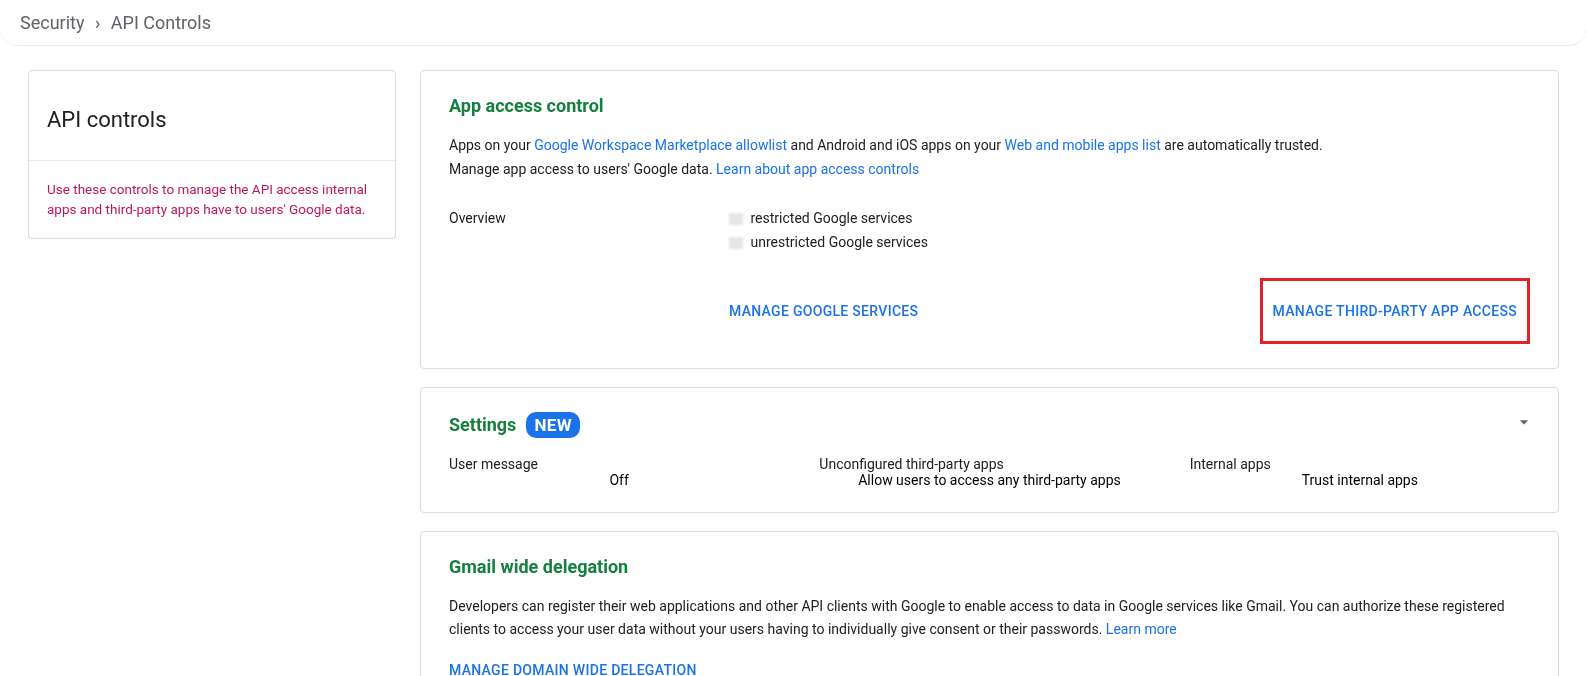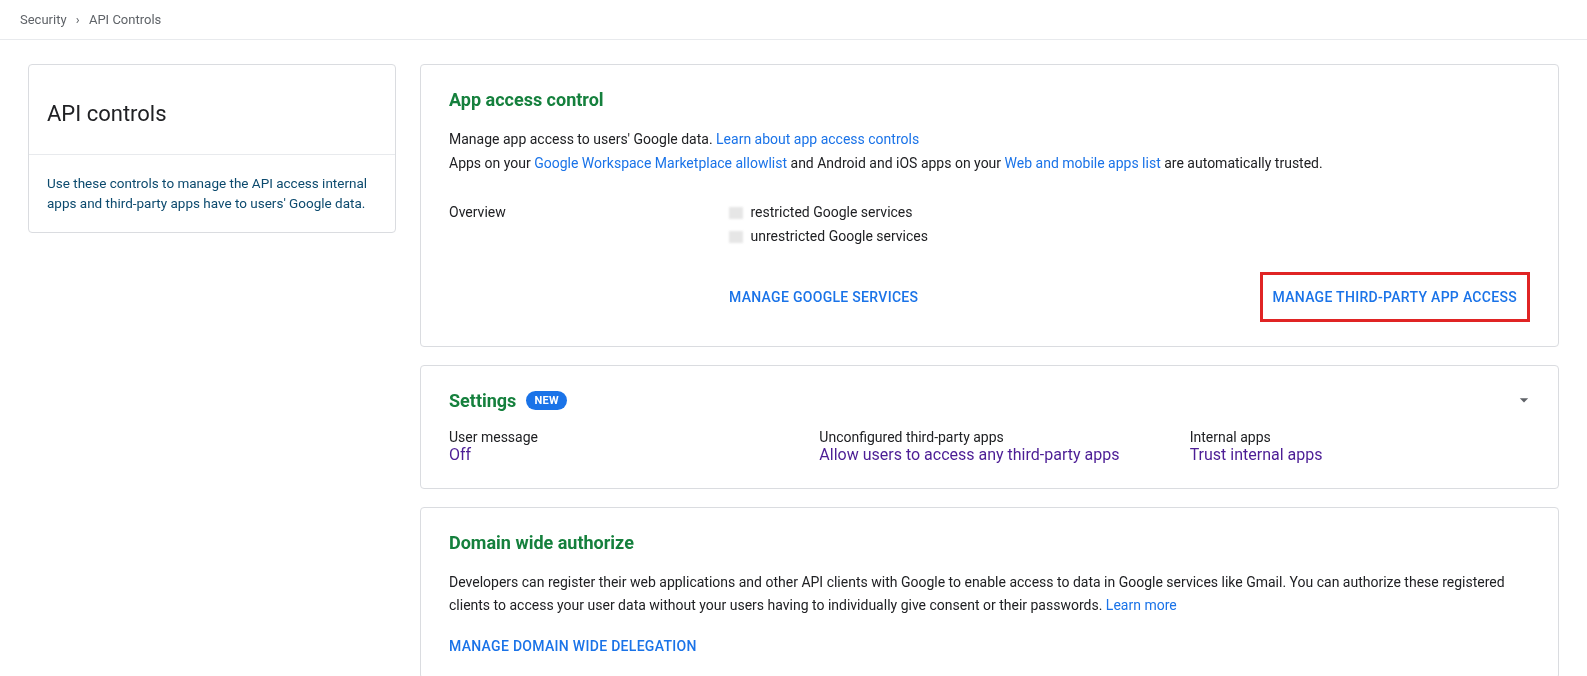--- a/index.html
+++ b/index.html
@@ -5,22 +5,23 @@
   * { box-sizing: border-box; margin: 0; padding: 0; }
   body {
     font-family: Roboto, Arial, sans-serif;
     background: #fff;
     color: #202124;
     font-size: 14px;
   }
   .breadcrumb {
     padding: 12px 20px;
     color: #5f6368;
-    font-size: 13px;
+    font-size: 18px;
     border-bottom: 1px solid #e8eaed;
+    border-radius: 18px;
   }
   .breadcrumb a { color: #5f6368; text-decoration: none; cursor: pointer; }
   .breadcrumb .sep { margin: 0 6px; color: #5f6368; }
   .content {
     display: flex;
     gap: 24px;
     padding: 24px 28px;
     align-items: flex-start;
   }
   .side-card {
@@ -31,21 +32,21 @@
   }
   .side-card .title {
     font-size: 22px;
     font-weight: 400;
     color: #202124;
     padding: 36px 18px 28px;
     border-bottom: 1px solid #e8eaed;
   }
   .side-card .desc {
     font-size: 13.5px;
-    color: #0c4a6e;
+    color: #be185d;
     padding: 18px;
     line-height: 1.5;
   }
   .main-col { flex: 1; display: flex; flex-direction: column; gap: 18px; }
   .panel {
     border: 1px solid #dadce0;
     border-radius: 4px;
     padding: 24px 28px;
     position: relative;
   }
@@ -78,74 +79,74 @@
     color: #1a73e8;
     font-weight: 500;
     font-size: 14px;
     letter-spacing: 0.3px;
     cursor: pointer;
     text-transform: uppercase;
   }
   .highlight-box {
     margin-left: auto;
     border: 3px solid #e02424;
-    padding: 14px 10px;
+    padding: 22px 10px;
   }
   .settings-header { display:flex; align-items:center; gap:10px; margin-bottom: 18px; }
   .settings-header h2 { margin-bottom: 0; }
   .new-badge {
     background: #1a73e8;
     color: #fff;
-    font-size: 11px;
+    font-size: 17px;
     font-weight: 700;
     padding: 3px 8px;
     border-radius: 10px;
     letter-spacing: 0.4px;
   }
   .chevron {
     position:absolute;
     top: 24px;
     right: 24px;
     color:#5f6368;
     cursor:pointer;
   }
   .settings-grid { display:flex; gap: 30px; }
   .settings-col { flex:1; min-width:0; }
   .settings-col .sc-title { font-size:14px; color:#202124; }
-  .settings-col .sc-val { font-size:16px; color:#4c1d95; }
+  .settings-col .sc-val { font-size:14px; color:#000000;text-align:center; }
 </style>
 </head>
 <body>
 
 <div class="breadcrumb">
   <a>Security</a>
   <span class="sep">›</span>
   <span>API Controls</span>
 </div>
 
 <div class="content">
   <div class="side-card">
     <div class="title">API controls</div>
     <div class="desc">Use these controls to manage the API access internal apps and third-party apps have to users' Google data.</div>
   </div>
 
   <div class="main-col">
 
     <div class="panel">
       <h2>App access control</h2>
-      <p>
-        <span>Manage app access to users' Google data.</span>
-        <a class="link">Learn about app access controls</a>
-      </p>
       <p>
         <span>Apps on your</span>
         <a class="link">Google Workspace Marketplace allowlist</a>
         <span>and Android and iOS apps on your</span>
         <a class="link">Web and mobile apps list</a>
         <span>are automatically trusted.</span>
+      </p>
+      <p>
+        <span>Manage app access to users' Google data.</span>
+        <a class="link">Learn about app access controls</a>
       </p>
 
       <div class="overview-row">
         <div class="overview-label">Overview</div>
         <div class="overview-values">
           <div>
             <span class="blur-num"></span>
             <span>restricted Google services</span>
           </div>
           <div>
@@ -184,21 +185,21 @@
           <div class="sc-val">Allow users to access any third-party apps</div>
         </div>
         <div class="settings-col">
           <div class="sc-title">Internal apps</div>
           <div class="sc-val">Trust internal apps</div>
         </div>
       </div>
     </div>
 
     <div class="panel">
-      <h2>Domain wide authorize</h2>
+      <h2>Gmail wide delegation</h2>
       <p>
         <span>Developers can register their web applications and other API clients with Google to enable access to data in Google services like Gmail. You can authorize these registered clients to access your user data without your users having to individually give consent or their passwords.</span>
         <a class="link">Learn more</a>
       </p>
       <div style="margin-top:20px;">
         <span class="action-btn">MANAGE DOMAIN WIDE DELEGATION</span>
       </div>
     </div>
   </div>
 </div>

